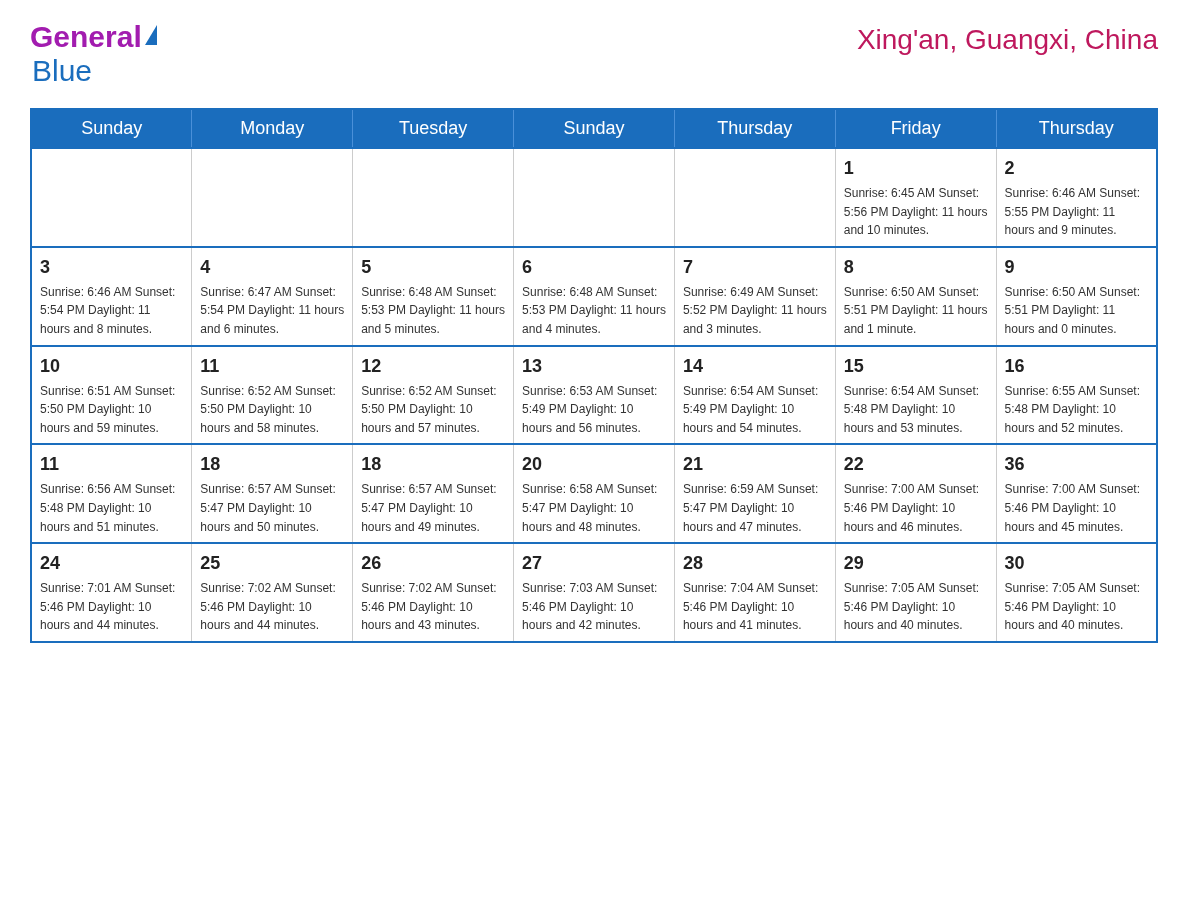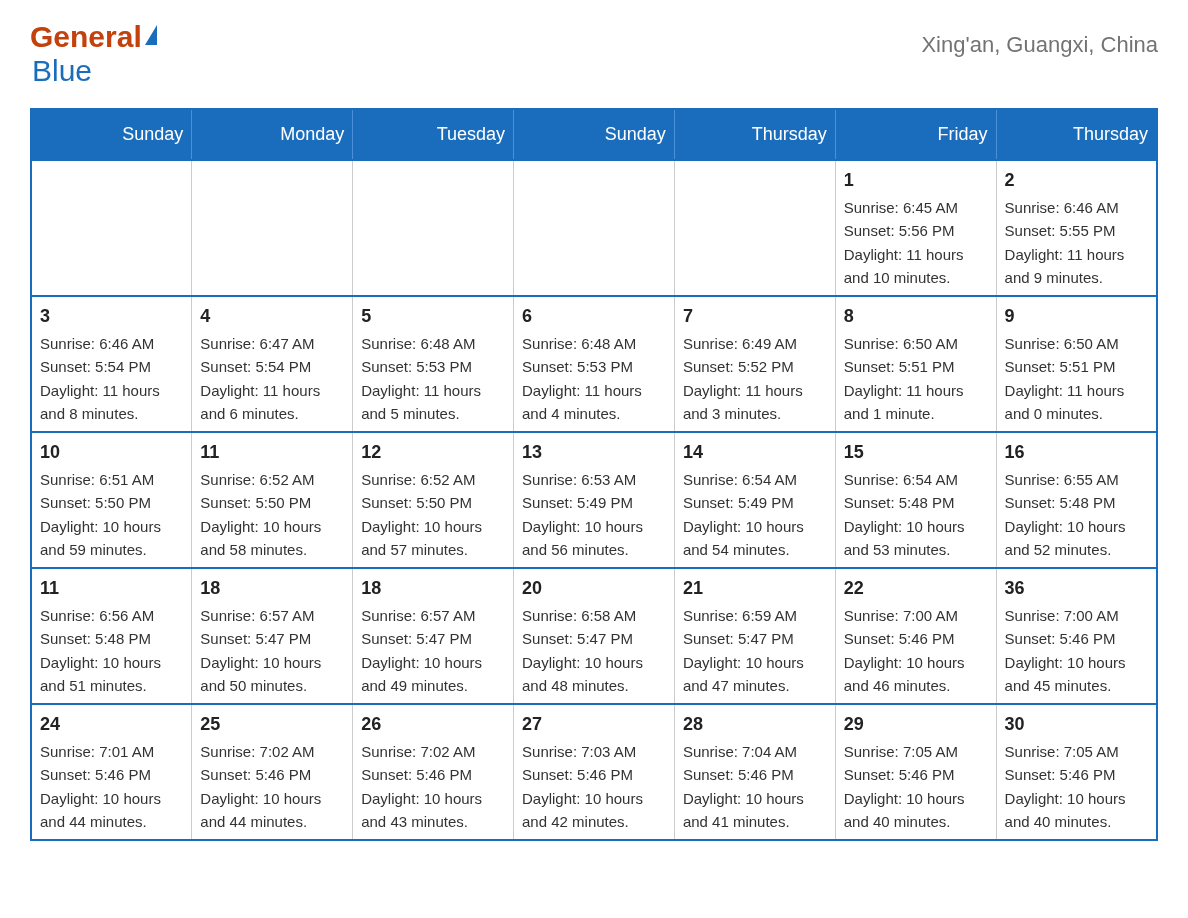--- a/index.html
+++ b/index.html
@@ -25,36 +25,36 @@
     .title-block {
       text-align: right;
     }
     .month-title {
       font-size: 52px;
       font-weight: bold;
       color: #222;
       line-height: 1.1;
     }
     .location {
-      font-size: 22px;
-      color: #737373;
-      margin-top: 12px;
+      font-size: 28px;
+      color: #be185d;
+      margin-top: 4px;
     }
     .calendar {
       width: 100%;
       border-collapse: collapse;
       border: 2px solid #1a6dbd;
     }
     .calendar th {
       background-color: #1a6dbd;
       color: #fff;
       font-size: 18px;
       font-weight: normal;
-      padding: 14px 8px;
-      text-align: right;
+      padding: 8px 8px;
+      text-align: center;
       border-right: 1px solid #4a90d9;
     }
     .calendar th:last-child { border-right: none; }
     .calendar td {
       vertical-align: top;
       border: 1px solid #ccc;
       padding: 6px 8px;
       width: 14.28%;
       min-height: 110px;
       font-size: 13px;
@@ -63,32 +63,32 @@
     .calendar tr { border-bottom: 2px solid #1a6dbd; }
     .day-number {
       font-size: 18px;
       font-weight: bold;
       color: #222;
       display: block;
       margin-bottom: 2px;
     }
     .day-info {
       color: #333;
-      font-size: 15px;
+      font-size: 12px;
       line-height: 1.55;
     }
     .empty-cell { background: #fff; }
     .logo-row {
       display: flex;
       align-items: center;
     }
     .logo-text-general {
       font-size: 30px;
       font-weight: bold;
-      color: #c2410c;
+      color: #a21caf;
     }
     .logo-text-triangle {
       display: inline-block;
       width: 0;
       height: 0;
       border-left: 12px solid transparent;
       border-bottom: 20px solid #1a6dbd;
       margin-left: 3px;
       position: relative;
       top: -2px;

